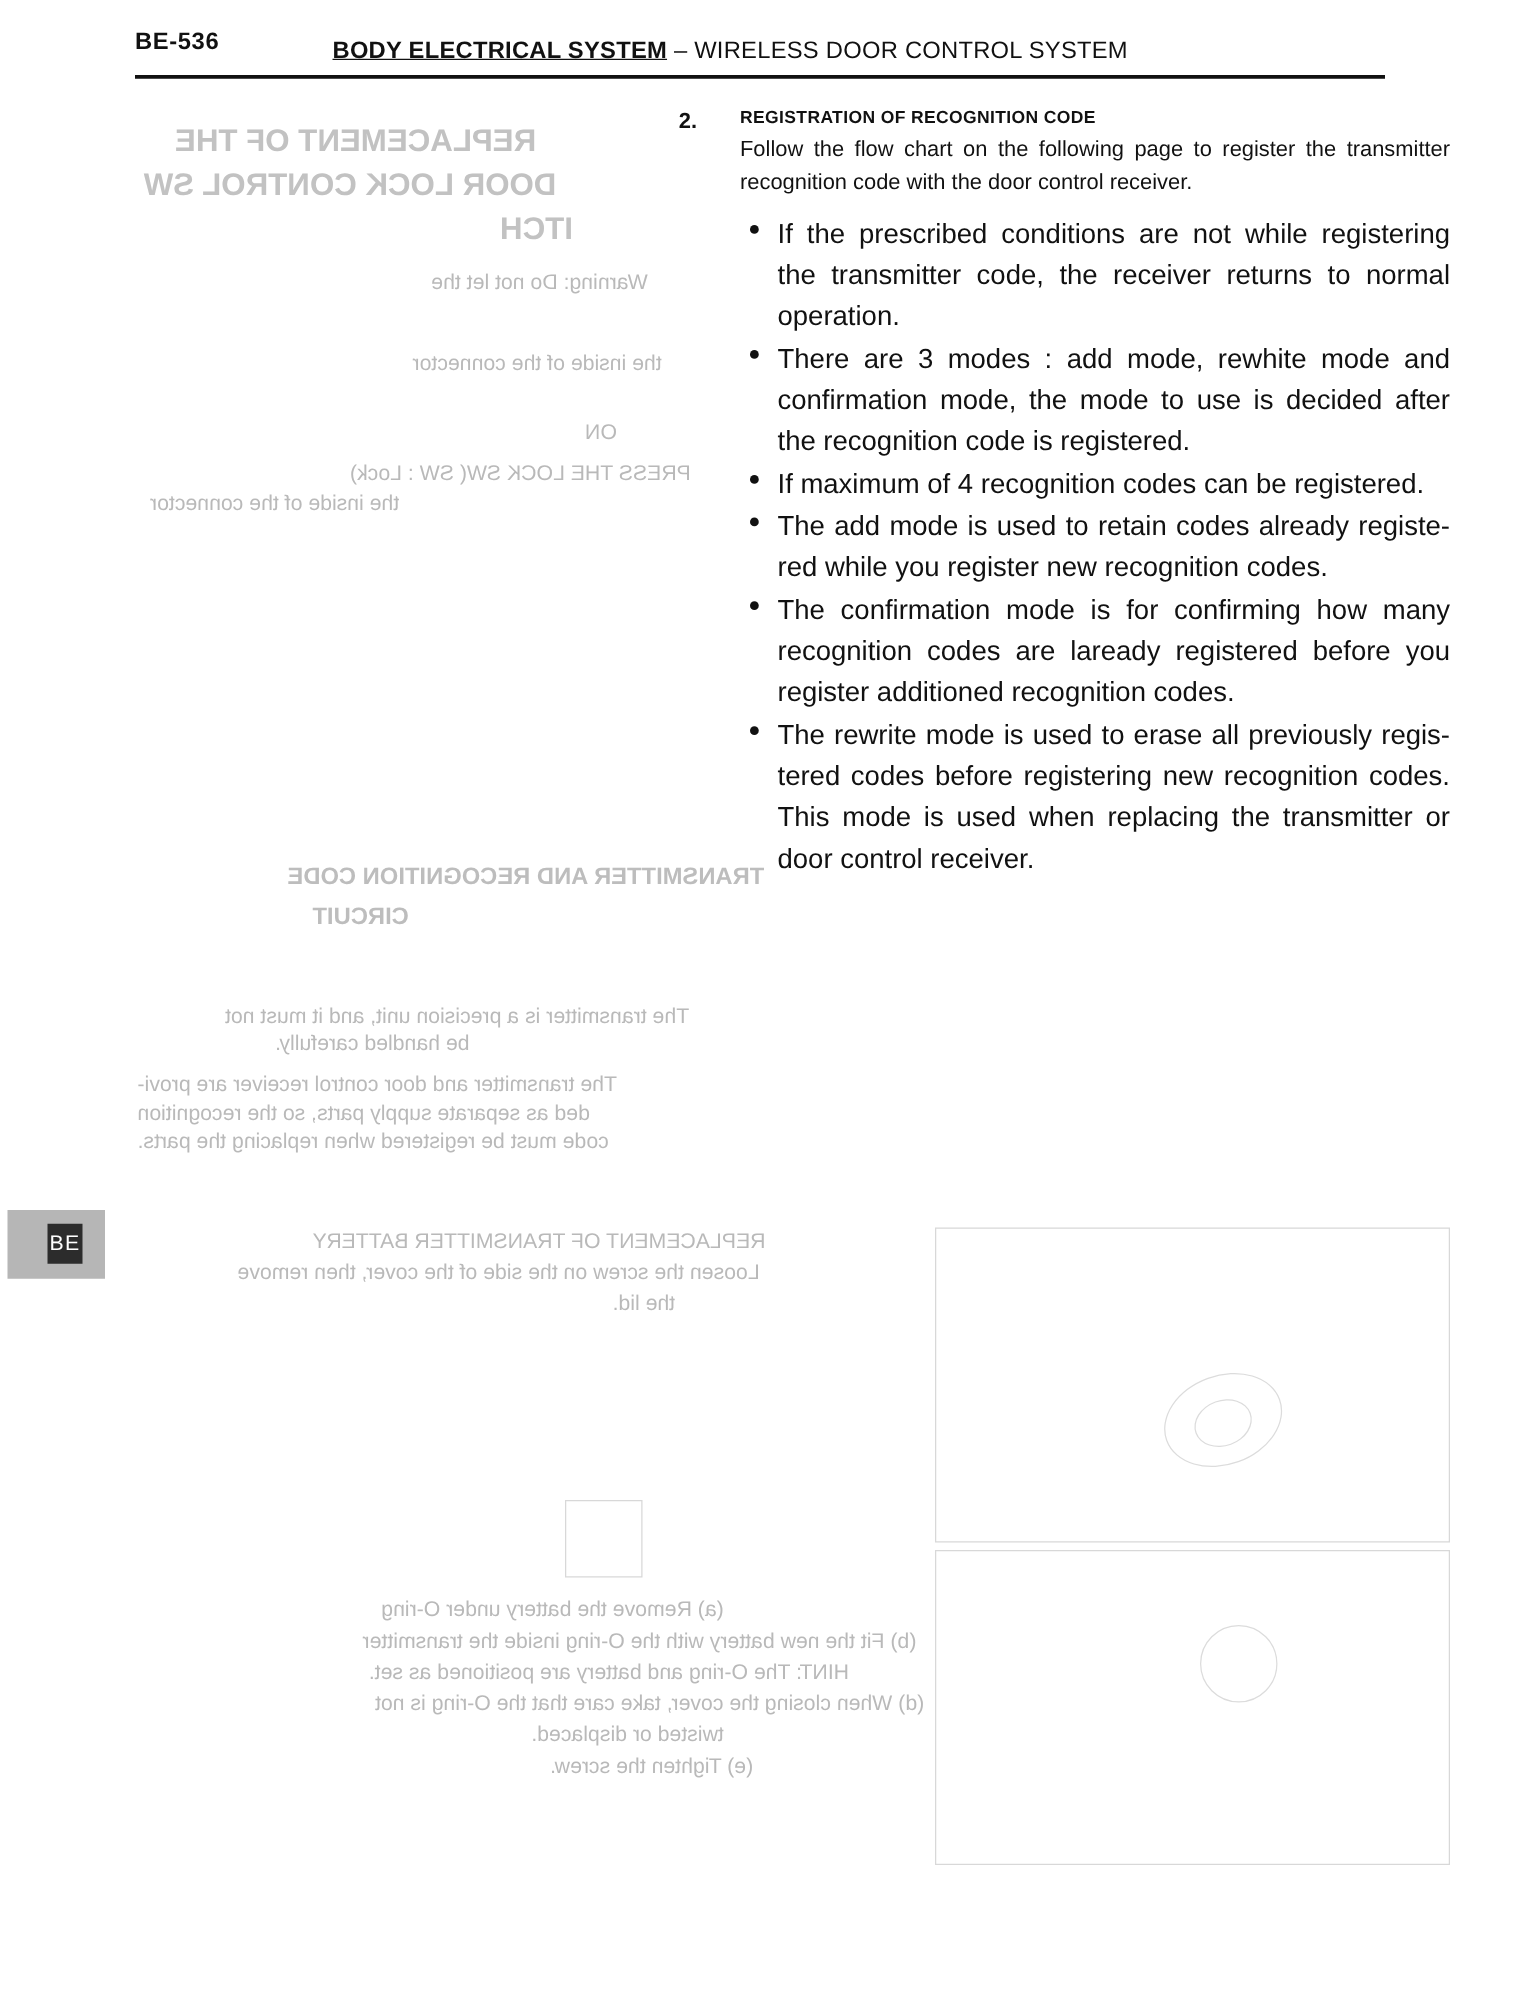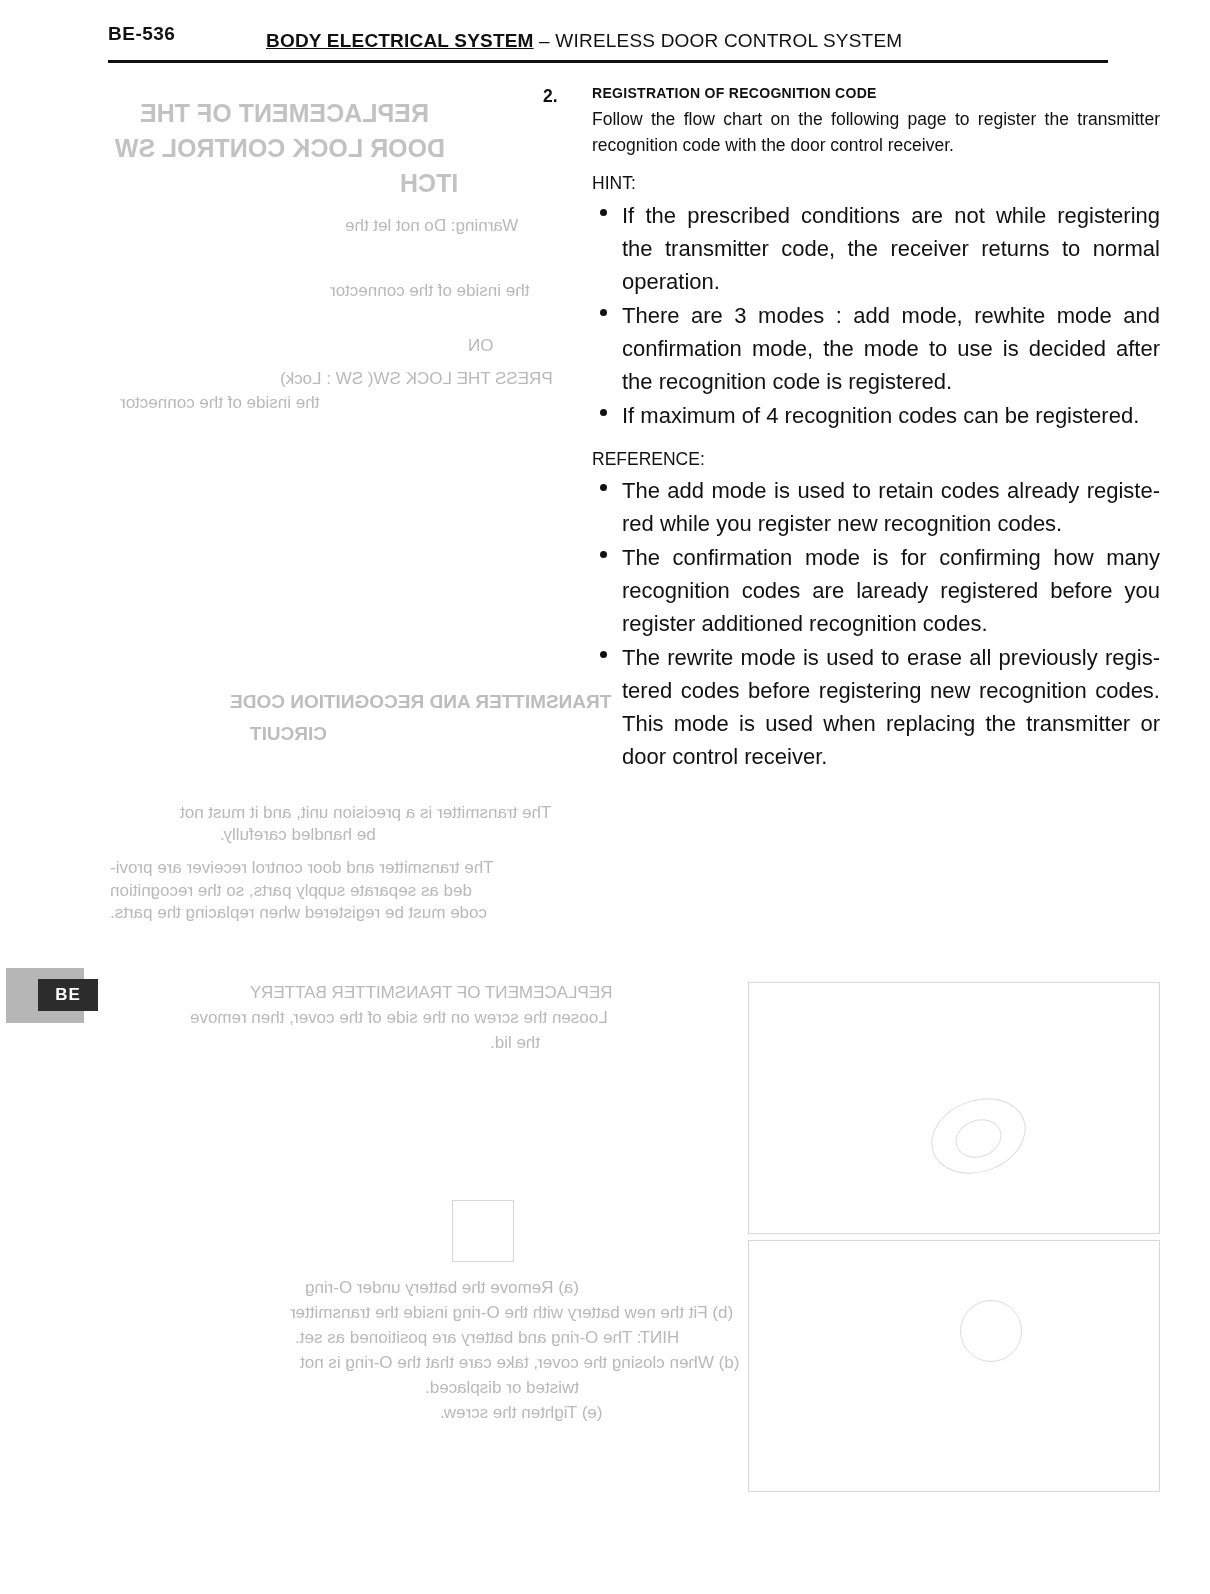--- a/index.html
+++ b/index.html
@@ -151,26 +151,26 @@
     left: 6px;
     top: 968px;
     width: 78px;
     height: 55px;
     background: #b6b6b6;
   }
   .be-tab-inner {
     position: absolute;
     left: 38px;
     top: 979px;
-    width: 60px;
+    width: 28px;
     height: 32px;
     background: #2c2c2c;
     color: #ffffff;
     font-size: 17px;
-    font-weight: bold;
+    font-weight: normal;
     letter-spacing: 1px;
     display: flex;
     align-items: center;
     justify-content: center;
   }
 </style>
 </head>
 <body>
 
 <div class="page">
@@ -215,28 +215,26 @@
   <div class="header-rule"></div>
 
   <div class="section-num">2.</div>
 
   <div class="content">
 
     <h2 class="section-title">REGISTRATION OF RECOGNITION CODE</h2>
 
     <p class="para">Follow the flow chart on the following page to register the transmitter recognition code with the door control receiver.</p>
 
-    <div class="label">HINT:</div>
     <ul class="bullets">
       <li>If the prescribed conditions are not while registering the transmitter code, the receiver returns to normal operation.</li>
       <li>There are 3 modes : add mode, rewhite mode and confirmation mode, the mode to use is decided after the recognition code is registered.</li>
       <li>If maximum of 4 recognition codes can be registered.</li>
     </ul>
 
-    <div class="label spaced">REFERENCE:</div>
     <ul class="bullets">
       <li>
         <span>The add mode is used to retain codes already registe-red while you register new recognition codes.</span>
       </li>
       <li>The confirmation mode is for confirming how many recognition codes are laready registered before you register additioned recognition codes.</li>
       <li>The rewrite mode is used to erase all previously regis-tered codes before registering new recognition codes. This mode is used when replacing the transmitter or door control receiver.</li>
     </ul>
 
   </div>
 

